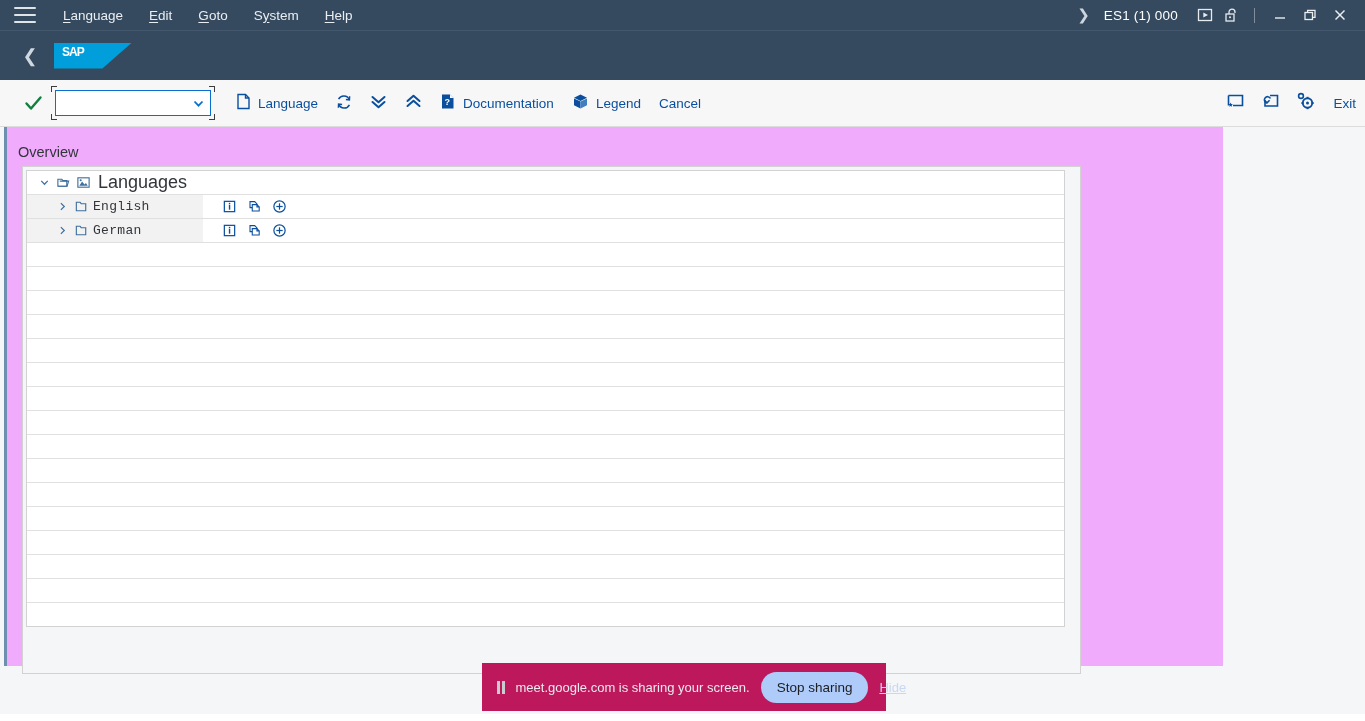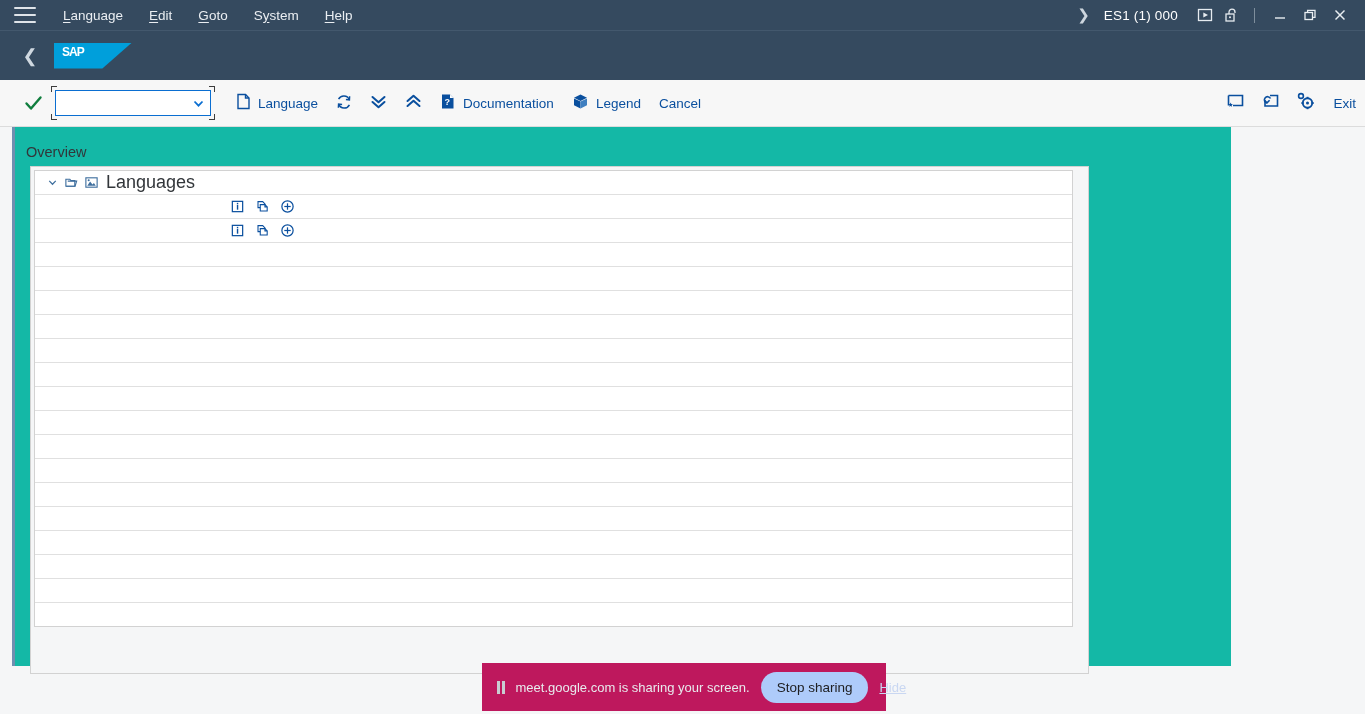--- a/index.html
+++ b/index.html
@@ -86,21 +86,21 @@
   .cc-br { right: -4px; bottom: -4px; border-left: none; border-top: none; }
 
   .tb-btn {
     display: flex; align-items: center; gap: 7px; height: 30px;
     padding: 0 9px; color: #0a4f9e; font-size: 13.5px; cursor: pointer; white-space: nowrap;
   }
   .tb-btn.icononly { padding: 0 8px; }
   .tb-right { margin-left: auto; display: flex; align-items: center; }
 
   
-  .content { position: absolute; left: 12px; top: 127px; width: 1219px; height: 539px; background: #14b8a6;
+  .content { position: absolute; left: 4px; top: 127px; width: 1219px; height: 539px; background: #f0abfc;
              border-left: 3px solid #6f8fb0; }
   .overview-label { position: absolute; left: 11px; top: 17px; font-size: 14.5px; color: #32363a; }
   .tree-outer {
     position: absolute; left: 15px; top: 39px; width: 1059px; height: 508px;
     background: #f5f6f7; border: 1px solid #d2d2d2;
   }
   .tree-inner {
     position: absolute; left: 3px; top: 3px; width: 1039px; height: 457px;
     background: #ffffff; border: 1px solid #d2d2d2; overflow: hidden;
   }
@@ -356,20 +356,33 @@
                 <svg viewBox="0 0 16 16" width="15" height="15">
                   <rect x="2" y="3" width="12" height="10" fill="none" stroke="#3f6f9e" stroke-width="1.2"></rect>
                   <polygon points="3.5,11.5 6.5,7 9,10 10.6,8.4 12.5,11.5" fill="#3f6f9e"></polygon>
                   <circle cx="5" cy="5.6" r="1.1" fill="#3f6f9e"></circle>
                 </svg>
               </span>
               <span class="tlabel" style="margin-left: 5px;">Languages</span>
             </span>
           </div>
           <div class="trow">
+            <span class="namecell" style="padding-left: 27px;">
+              <span class="twisty">
+                <svg viewBox="0 0 16 16" width="13" height="13">
+                  <polyline points="6,3.8 10.2,8 6,12.2" fill="none" stroke="#3f6f9e" stroke-width="1.5"></polyline>
+                </svg>
+              </span>
+              <span class="ficon">
+                <svg viewBox="0 0 16 16" width="15" height="15">
+                  <path d="M2.5 3.5 H6.5 L7.7 5 H12.5 V12.5 H2.5 Z" fill="none" stroke="#3f6f9e" stroke-width="1.2"></path>
+                </svg>
+              </span>
+              <span class="tlabel mono" style="margin-left: 2px;">English</span>
+            </span>
             <span class="rowicons">
               <span class="ricon">
                 <svg viewBox="0 0 16 16" width="15" height="15">
                   <rect x="2.5" y="2.5" width="11" height="11" fill="none" stroke="#0a4f9e" stroke-width="1.3"></rect>
                   <rect x="7.3" y="6.4" width="1.5" height="5" fill="#0a4f9e"></rect>
                   <rect x="7.3" y="4.1" width="1.5" height="1.6" fill="#0a4f9e"></rect>
                 </svg>
               </span>
               <span class="ricon">
                 <svg viewBox="0 0 16 16" width="15" height="15">
@@ -381,20 +394,33 @@
               <span class="ricon">
                 <svg viewBox="0 0 16 16" width="15" height="15">
                   <circle cx="8" cy="8" r="6" fill="none" stroke="#0a4f9e" stroke-width="1.3"></circle>
                   <line x1="8" y1="4.6" x2="8" y2="11.4" stroke="#0a4f9e" stroke-width="1.3"></line>
                   <line x1="4.6" y1="8" x2="11.4" y2="8" stroke="#0a4f9e" stroke-width="1.3"></line>
                 </svg>
               </span>
             </span>
           </div>
           <div class="trow">
+            <span class="namecell" style="padding-left: 27px;">
+              <span class="twisty">
+                <svg viewBox="0 0 16 16" width="13" height="13">
+                  <polyline points="6,3.8 10.2,8 6,12.2" fill="none" stroke="#3f6f9e" stroke-width="1.5"></polyline>
+                </svg>
+              </span>
+              <span class="ficon">
+                <svg viewBox="0 0 16 16" width="15" height="15">
+                  <path d="M2.5 3.5 H6.5 L7.7 5 H12.5 V12.5 H2.5 Z" fill="none" stroke="#3f6f9e" stroke-width="1.2"></path>
+                </svg>
+              </span>
+              <span class="tlabel mono" style="margin-left: 2px;">German</span>
+            </span>
             <span class="rowicons">
               <span class="ricon">
                 <svg viewBox="0 0 16 16" width="15" height="15">
                   <rect x="2.5" y="2.5" width="11" height="11" fill="none" stroke="#0a4f9e" stroke-width="1.3"></rect>
                   <rect x="7.3" y="6.4" width="1.5" height="5" fill="#0a4f9e"></rect>
                   <rect x="7.3" y="4.1" width="1.5" height="1.6" fill="#0a4f9e"></rect>
                 </svg>
               </span>
               <span class="ricon">
                 <svg viewBox="0 0 16 16" width="15" height="15">

